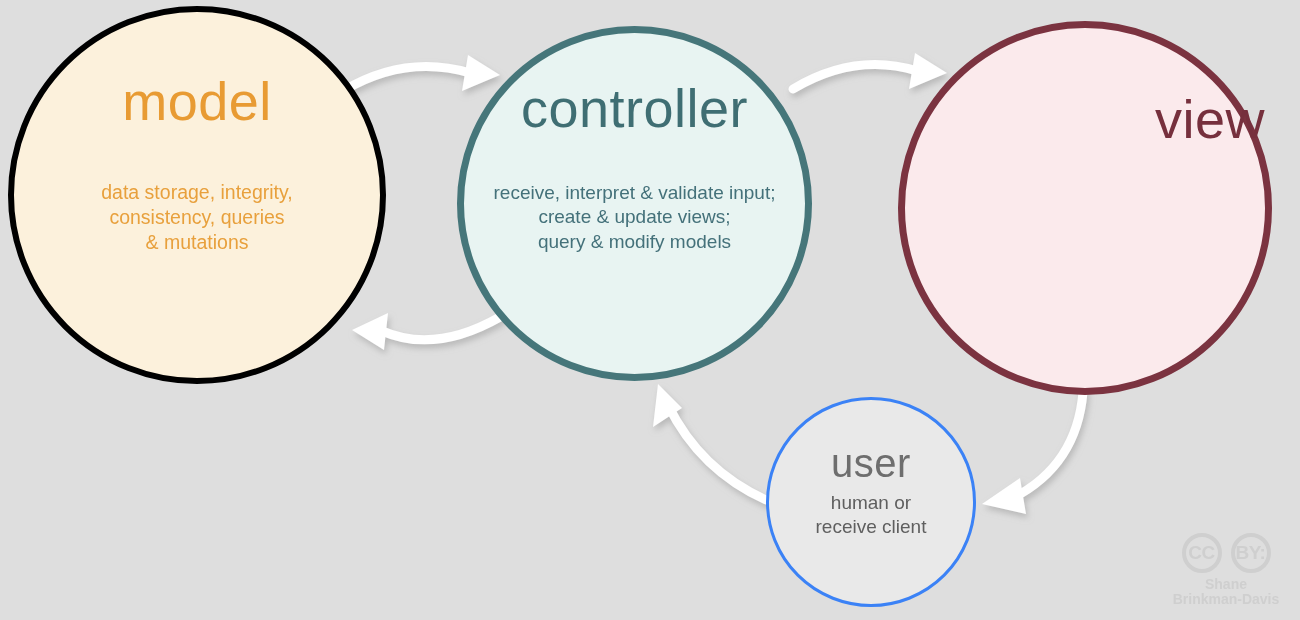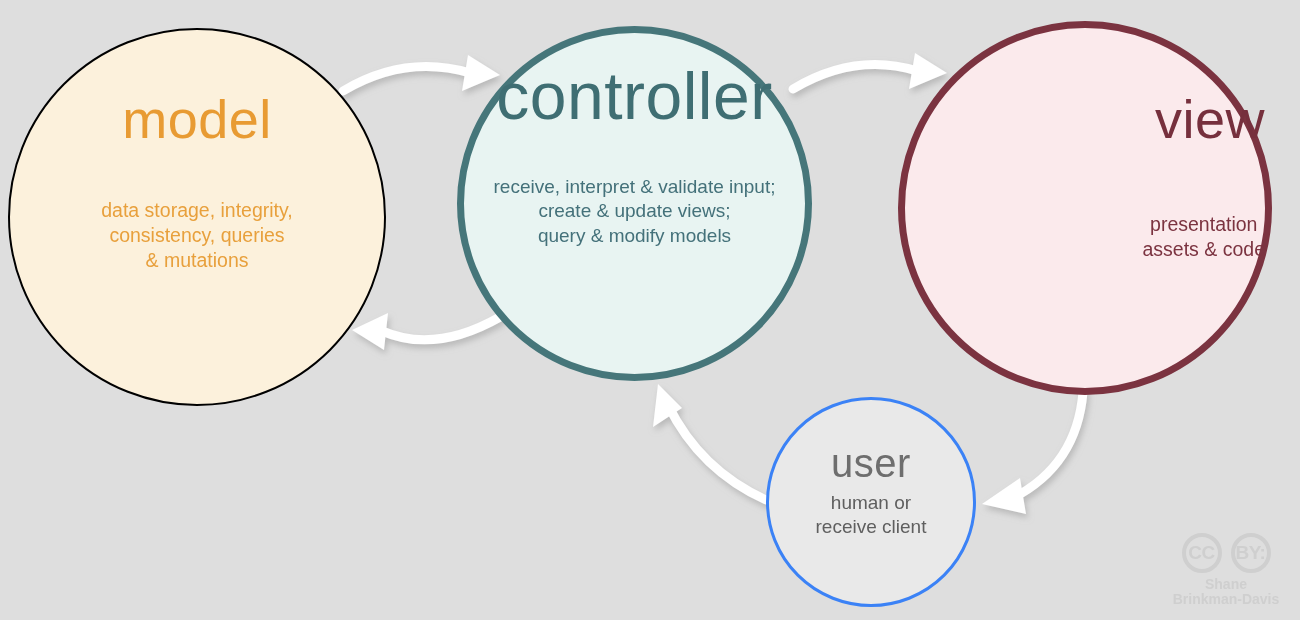--- a/index.html
+++ b/index.html
@@ -42,25 +42,25 @@
     letter-spacing: 0.5px;
   }
   .node-desc {
     line-height: 1.28;
     white-space: pre-line;
   }
 
   
   #node-model {
     left: 8px;
-    top: 28px;
+    top: 6px;
     width: 378px;
     height: 378px;
     background: #fcf1dc;
-    border: 2px solid #000000;
+    border: 6px solid #000000;
   }
   #node-model .node-title {
     margin-top: 62px;
     font-size: 54px;
     color: #e89b33;
   }
   #node-model .node-desc {
     margin-top: 52px;
     font-size: 19.5px;
     color: #e8a03c;
@@ -69,22 +69,22 @@
   
   #node-controller {
     left: 457px;
     top: 26px;
     width: 355px;
     height: 355px;
     background: #e8f4f2;
     border: 7px solid #46767a;
   }
   #node-controller .node-title {
-    margin-top: 30px;
-    font-size: 66px;
+    margin-top: 48px;
+    font-size: 54px;
     color: #3f6e73;
   }
   #node-controller .node-desc {
     margin-top: 46px;
     font-size: 19px;
     color: #44717a;
   }
 
   
   #node-view {
@@ -215,22 +215,20 @@
 
   <div class="node" id="node-controller">
     <div class="node-title">controller</div>
     <div class="node-desc">receive, interpret &amp; validate input;
 create &amp; update views;
 query &amp; modify models</div>
   </div>
 
   <div class="node" id="node-view">
     <div class="node-title">view</div>
-    <div class="node-desc">presentation
-assets &amp; code</div>
   </div>
 
   <div class="node" id="node-user">
     <div class="node-title">user</div>
     <div class="node-desc">human or
 receive client</div>
   </div>
 
   <div id="cc-badge">
     <div class="cc-marks">

